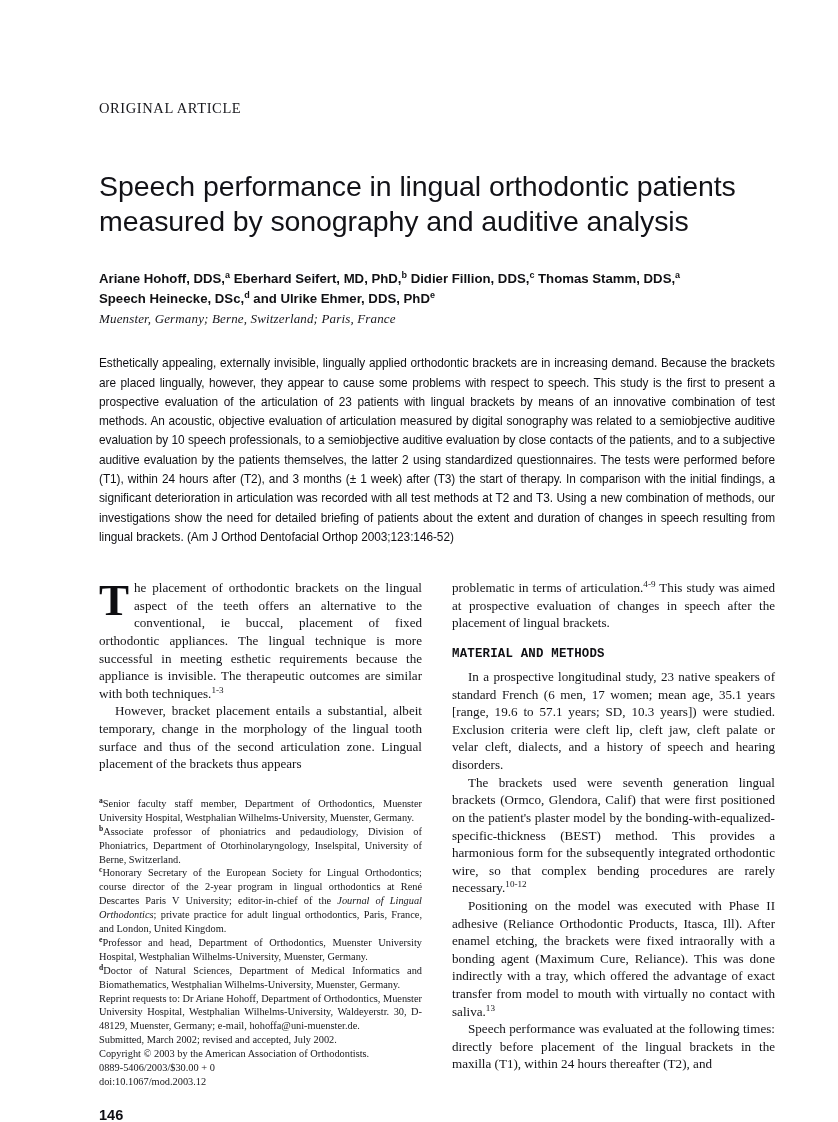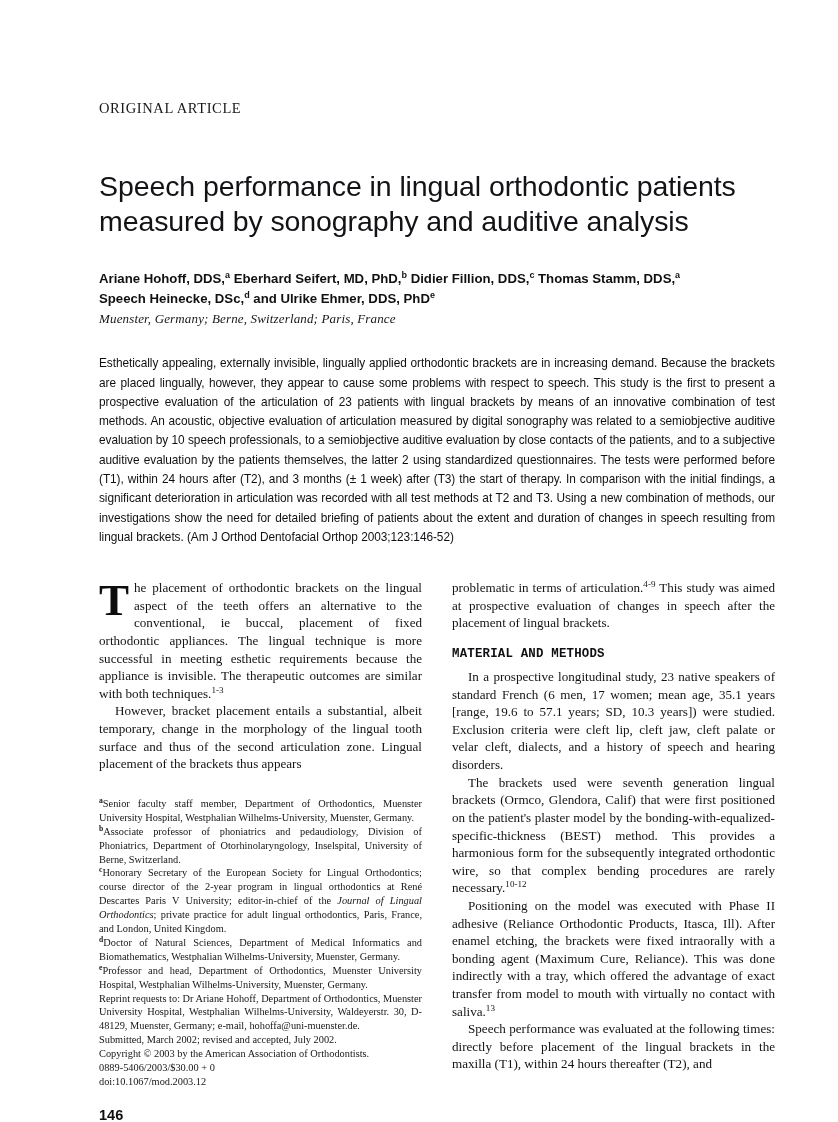--- a/index.html
+++ b/index.html
@@ -193,23 +193,23 @@
       <p class="body-p">However, bracket placement entails a substantial, albeit temporary, change in the morphology of the lingual tooth surface and thus of the second articulation zone. Lingual placement of the brackets thus appears</p>
 
       <div class="footnotes">
 
         <p class="fn"><sup>a</sup><span>Senior faculty staff member, Department of Orthodontics, Muenster University Hospital, Westphalian Wilhelms-University, Muenster, Germany.</span></p>
 
         <p class="fn"><sup>b</sup><span>Associate professor of phoniatrics and pedaudiology, Division of Phoniatrics, Department of Otorhinolaryngology, Inselspital, University of Berne, Switzerland.</span></p>
 
         <p class="fn"><sup>c</sup><span>Honorary Secretary of the European Society for Lingual Orthodontics; course director of the 2-year program in lingual orthodontics at René Descartes Paris V University; editor-in-chief of the </span><i>Journal of Lingual Orthodontics</i><span>; private practice for adult lingual orthodontics, Paris, France, and London, United Kingdom.</span></p>
 
+        <p class="fn"><sup>e</sup><span>Professor and head, Department of Orthodontics, Muenster University Hospital, Westphalian Wilhelms-University, Muenster, Germany.</span></p>
+
         <p class="fn"><sup>d</sup><span>Doctor of Natural Sciences, Department of Medical Informatics and Biomathematics, Westphalian Wilhelms-University, Muenster, Germany.</span></p>
-
-        <p class="fn"><sup>e</sup><span>Professor and head, Department of Orthodontics, Muenster University Hospital, Westphalian Wilhelms-University, Muenster, Germany.</span></p>
 
         <p class="fn plain">Reprint requests to: Dr Ariane Hohoff, Department of Orthodontics, Muenster University Hospital, Westphalian Wilhelms-University, Waldeyerstr. 30, D-48129, Muenster, Germany; e-mail, hohoffa@uni-muenster.de.</p>
 
         <p class="fn plain">Submitted, March 2002; revised and accepted, July 2002.</p>
 
         <p class="fn plain">Copyright © 2003 by the American Association of Orthodontists.</p>
 
         <p class="fn plain">0889-5406/2003/$30.00 + 0</p>
 
         <p class="fn plain">doi:10.1067/mod.2003.12</p>

